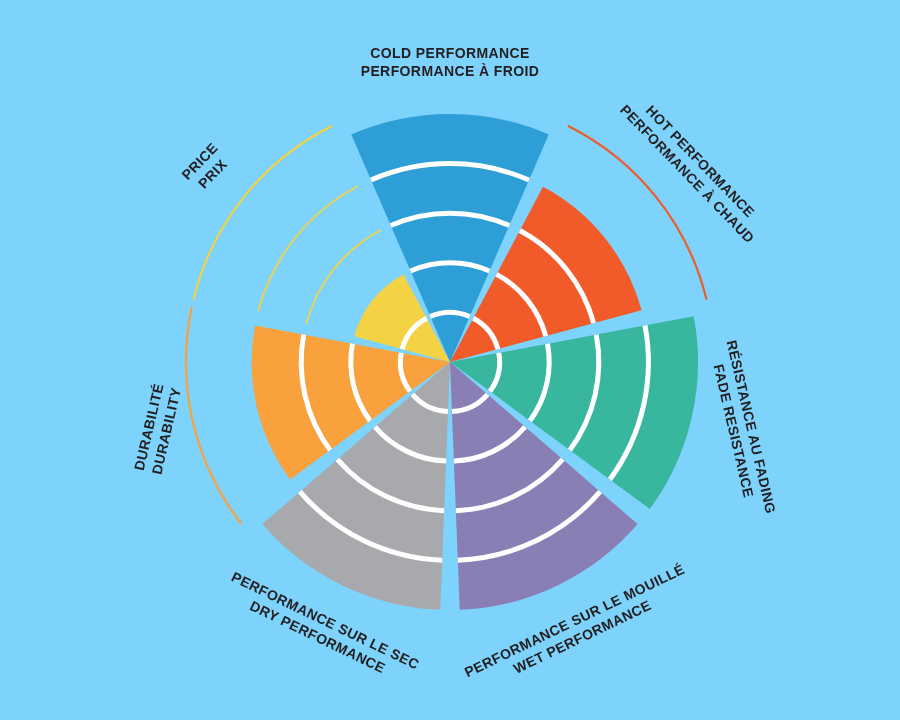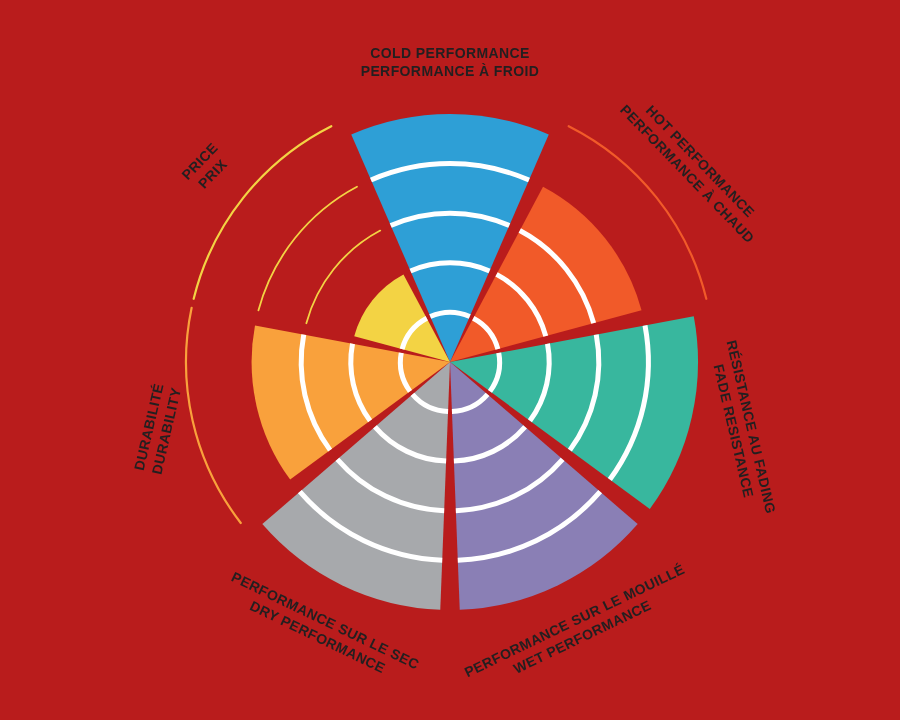--- a/index.html
+++ b/index.html
@@ -8,21 +8,21 @@
     background: #ffffff;
     width: 900px;
     height: 720px;
     overflow: hidden;
     font-family: "Liberation Sans", sans-serif;
   }
   .stage {
     position: relative;
     width: 900px;
     height: 720px;
-    background: #b91c1c;
+    background: #7dd3fc;
   }
   svg { display: block; }
   .lbl {
     font-family: "Liberation Sans", sans-serif;
     font-weight: 700;
     font-size: 14px;
     letter-spacing: 0.4px;
     fill: #231f20;
     text-anchor: middle;
   }

